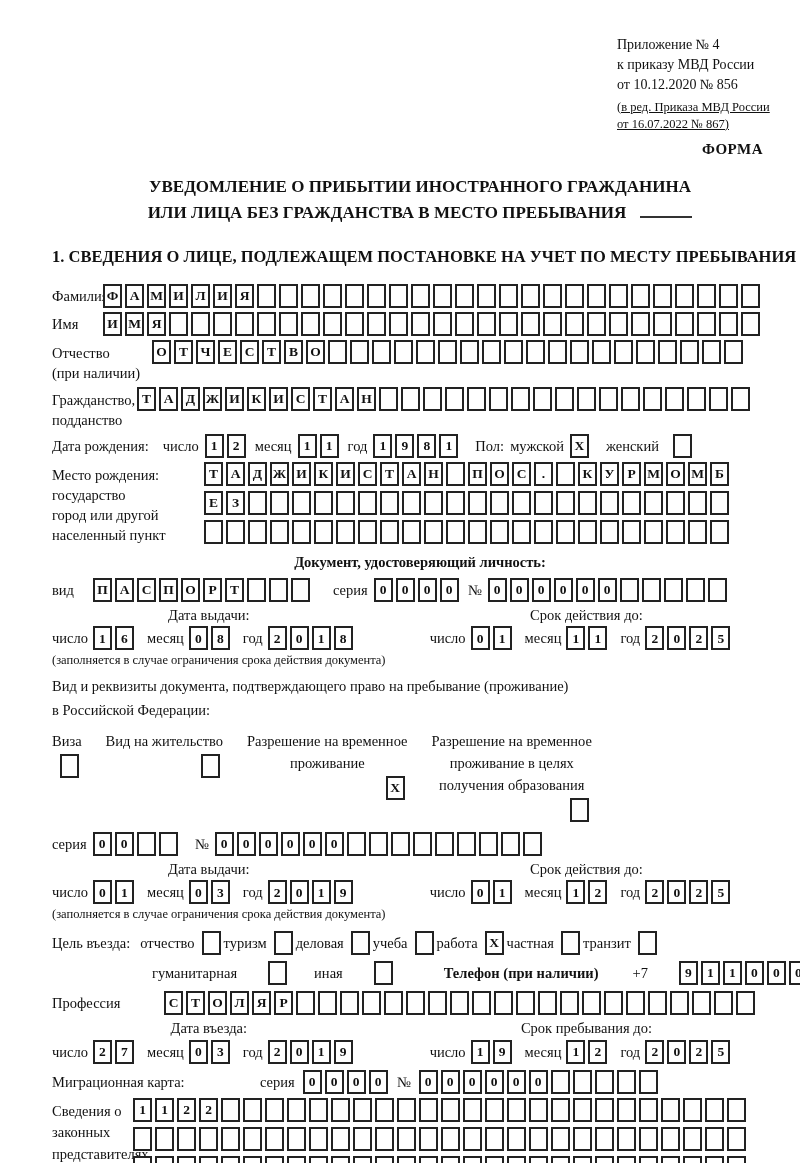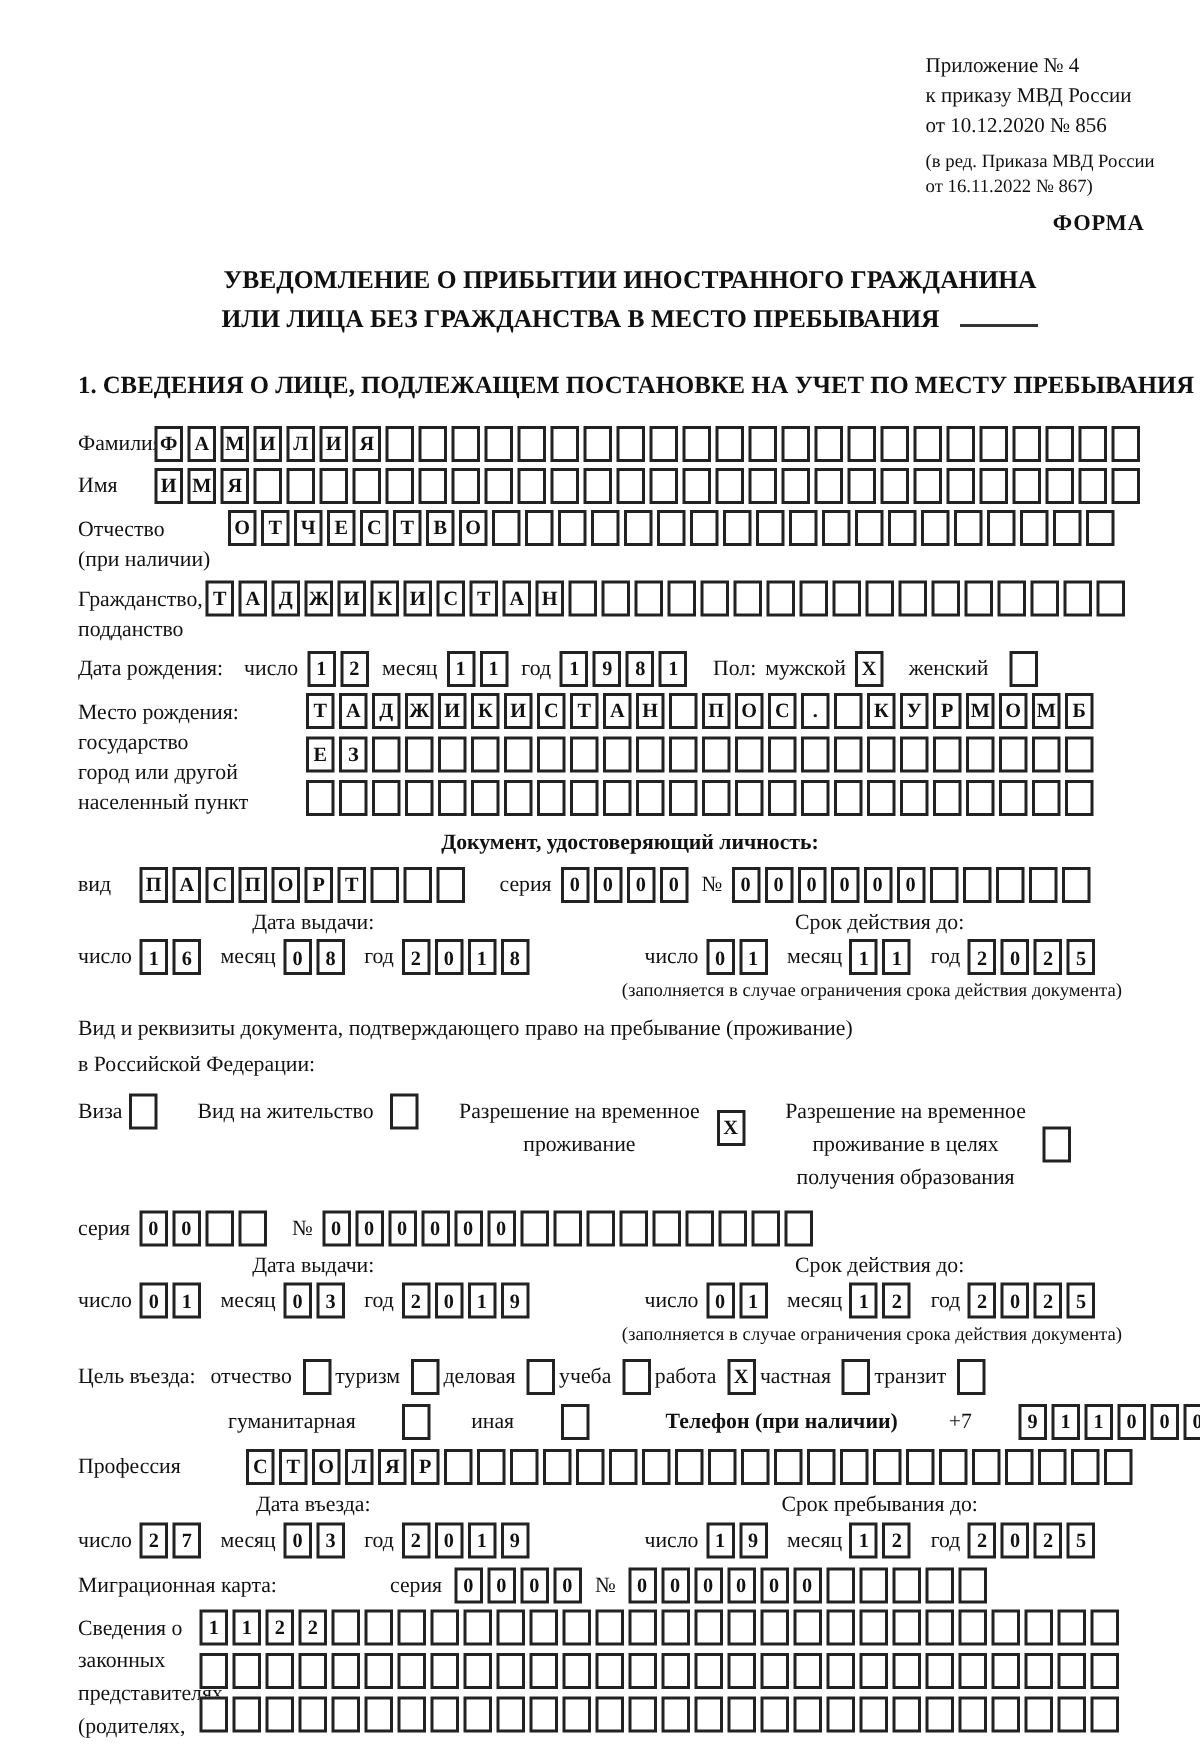--- a/index.html
+++ b/index.html
@@ -8,21 +8,21 @@
     width:800px; height:1163px; overflow:hidden;
     background:#ffffff; color:#111;
     font-family:"Liberation Serif","DejaVu Serif",serif;
     font-size:14.5px; line-height:1.3;
   }
   .page { padding:36px 12px 0 52px; width:800px; }
 
   .annex { margin-left:565px; font-size:14px; }
   .annex > div { margin-bottom:2px; white-space:nowrap; }
   .annex-edit { font-size:12.5px; margin-top:4px; }
-  .annex-edit > div { margin-bottom:1px; white-space:nowrap; }
+  .annex-edit > div { margin-bottom:1px; white-space:nowrap;text-decoration:underline; }
 
   .forma { text-align:right; font-weight:bold; font-size:15px; margin-top:8px; padding-right:25px; letter-spacing:.5px; }
 
   .title { text-align:center; font-weight:bold; font-size:17px; margin-top:14px; line-height:1.55; }
   .blank { display:inline-block; width:52px; border-bottom:2px solid #333; margin-left:14px; vertical-align:baseline; }
 
   .sec { font-weight:bold; font-size:16.5px; margin-top:20px; white-space:nowrap; }
 
   .body { margin-top:16px; }
 
@@ -50,26 +50,26 @@
   .gap-s { margin-left:8px; } .gap-m { margin-left:14px; } .gap-l { margin-left:24px;font-weight:bold; }
 
   .doc-h { text-align:center; font-weight:bold; margin:2px 0 6px; }
 
   .dates { display:flex; margin-top:4px; }
   .dg-h { text-align:center; margin-bottom:2px; font-size:14.5px; }
   .dg-line { display:flex; align-items:flex-start; }
   .dg-line .w { margin-right:5px; }
   .dg-line .cells { margin-right:10px; }
   .dg2 { margin-left:64px; }
-  .note { text-align:right; font-size:12.5px; padding-right:40px; margin:2px 0 8px; }
+  .note { font-size:12.5px; padding-right:40px; margin:2px 0 8px; }
 
   .res-l1 { margin-top:2px; margin-bottom:6px; }
   .res-l2 { margin-bottom:8px; }
   .opts { display:flex; align-items:flex-start; margin-bottom:10px; }
-  .opt { display:flex; align-items:center; }
+  .opt { display:flex; align-items:flex-end;flex-direction:column; }
   .opt + .opt { margin-left:24px; }
   .opt .cells { margin-left:11px; margin-top:1px; }
   .optlbl { text-align:center; line-height:1.5; padding-top:3px; }
 
   .prow { display:flex; align-items:flex-start; margin-bottom:6px; }
   .prow .cells { margin-left:7px; }
   .prow .w + .w { margin-left:10px; }
   .prow2 { margin-left:100px;gap:24px; }
 
   .row-prof .lbl { width:112px; }
@@ -86,21 +86,21 @@
 <body>
 
 <div class="page">
 
   <div class="annex">
     <div>Приложение № 4</div>
     <div>к приказу МВД России</div>
     <div>от 10.12.2020 № 856</div>
     <div class="annex-edit">
       <div>(в ред. Приказа МВД России</div>
-      <div>от 16.11.2022 № 867)</div>
+      <div>от 16.07.2022 № 867)</div>
     </div>
   </div>
 
   <div class="forma">ФОРМА</div>
 
   <div class="title">
     <div>УВЕДОМЛЕНИЕ О ПРИБЫТИИ ИНОСТРАННОГО ГРАЖДАНИНА</div>
     <div><span>ИЛИ ЛИЦА БЕЗ ГРАЖДАНСТВА В МЕСТО ПРЕБЫВАНИЯ</span><span class="blank"></span></div>
   </div>
 

